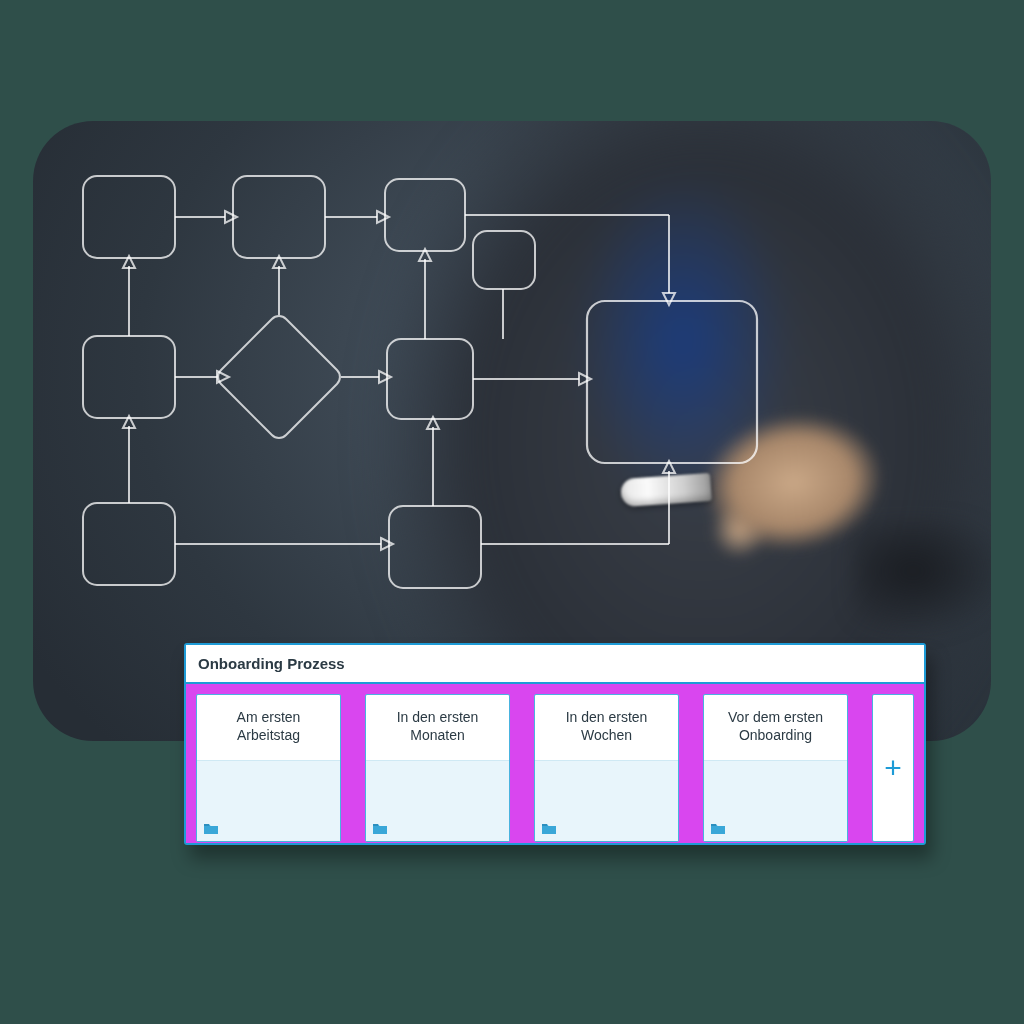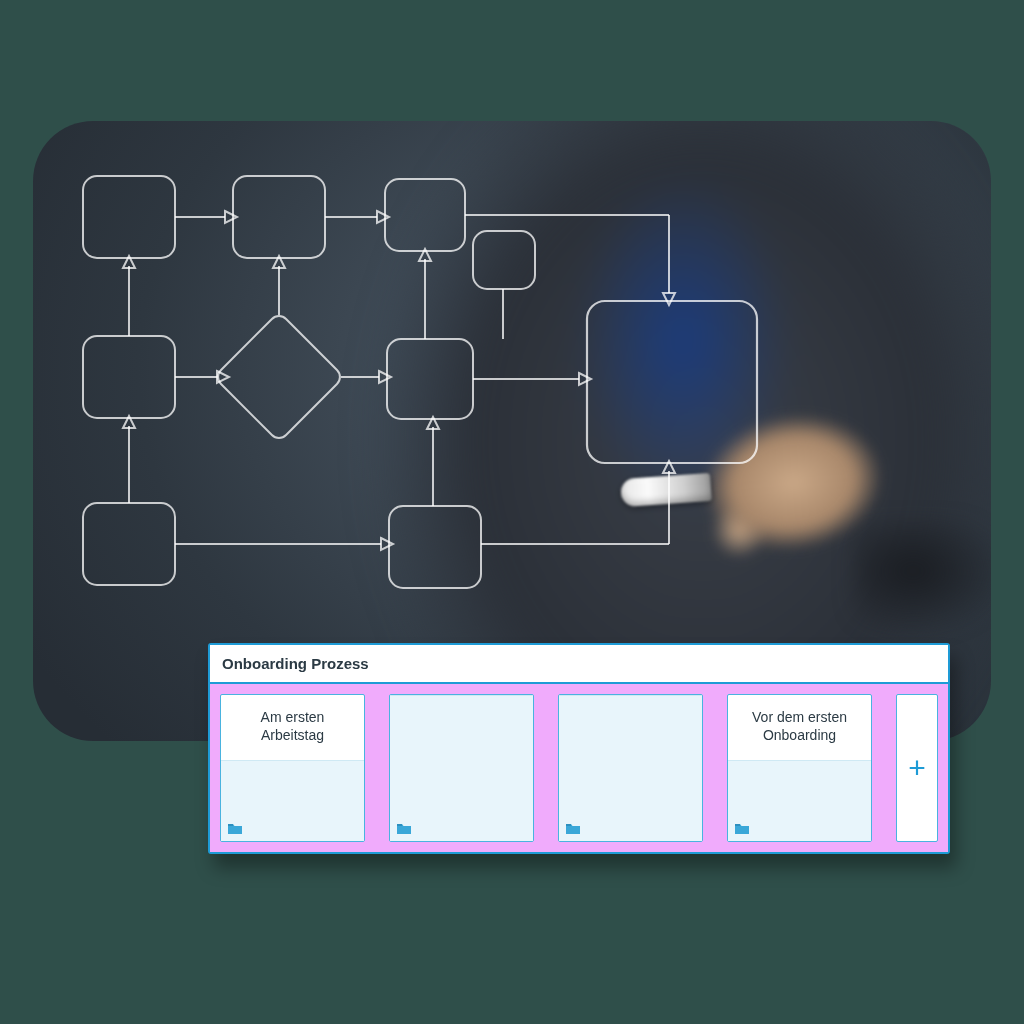--- a/index.html
+++ b/index.html
@@ -75,44 +75,44 @@
     stroke: rgba(255,255,255,0.75);
     stroke-width: 2;
   }
   .flow .node { rx: 14; ry: 14; }
   .flow .bignode { rx: 18; ry: 18; stroke-width: 2.2; }
   .arrowhead { fill: rgba(255,255,255,0.85); stroke: none; }
 
   
   .panel {
     position: absolute;
-    left: 208px;
+    left: 184px;
     top: 643px;
     width: 742px;
     background: #ffffff;
     border: 2px solid #1e9bd6;
     border-radius: 3px;
     box-shadow: 6px 14px 18px rgba(0,0,0,0.35);
   }
   .panel-header {
     padding: 10px 12px 10px 12px;
     border-bottom: 2px solid #1e9bd6;
     background: #ffffff;
   }
   .panel-title {
     font-size: 15px;
     font-weight: 700;
     color: #2b3a44;
   }
   .panel-body {
     display: flex;
     gap: 24px;
-    padding: 10px 10px 10px 10px;
+    padding: 10px 10px 1px 10px;
     align-items: stretch;
-    background: #f0abfc;
+    background: #d946ef;
   }
   .card {
     flex: 1 1 0;
     border: 1px solid #49b3df;
     border-radius: 2px;
     background: #ffffff;
     display: flex;
     flex-direction: column;
     min-height: 148px;
     position: relative;
@@ -237,29 +237,31 @@
       <div class="card-title">Am ersten Arbeitstag</div>
       <div class="card-body">
         <svg class="card-foot-icon" viewBox="0 0 16 14">
           <path d="M1 3 h5 l1.5 2 H15 v8 H1 Z" fill="#3aa7d8"></path>
           <rect x="1" y="3" width="5" height="2" fill="#2c8fbf"></rect>
         </svg>
       </div>
     </div>
 
     <div class="card">
-      <div class="card-body">
-        <svg class="card-foot-icon" viewBox="0 0 16 14">
-          <path d="M1 3 h5 l1.5 2 H15 v8 H1 Z" fill="#3aa7d8"></path>
-          <rect x="1" y="3" width="5" height="2" fill="#2c8fbf"></rect>
-        </svg>
-      </div>
-    </div>
-
-    <div class="card">
+      <div class="card-title">In den ersten Monaten</div>
+      <div class="card-body">
+        <svg class="card-foot-icon" viewBox="0 0 16 14">
+          <path d="M1 3 h5 l1.5 2 H15 v8 H1 Z" fill="#3aa7d8"></path>
+          <rect x="1" y="3" width="5" height="2" fill="#2c8fbf"></rect>
+        </svg>
+      </div>
+    </div>
+
+    <div class="card">
+      <div class="card-title">In den ersten Wochen</div>
       <div class="card-body">
         <svg class="card-foot-icon" viewBox="0 0 16 14">
           <path d="M1 3 h5 l1.5 2 H15 v8 H1 Z" fill="#3aa7d8"></path>
           <rect x="1" y="3" width="5" height="2" fill="#2c8fbf"></rect>
         </svg>
       </div>
     </div>
 
     <div class="card">
       <div class="card-title">Vor dem ersten Onboarding</div>

